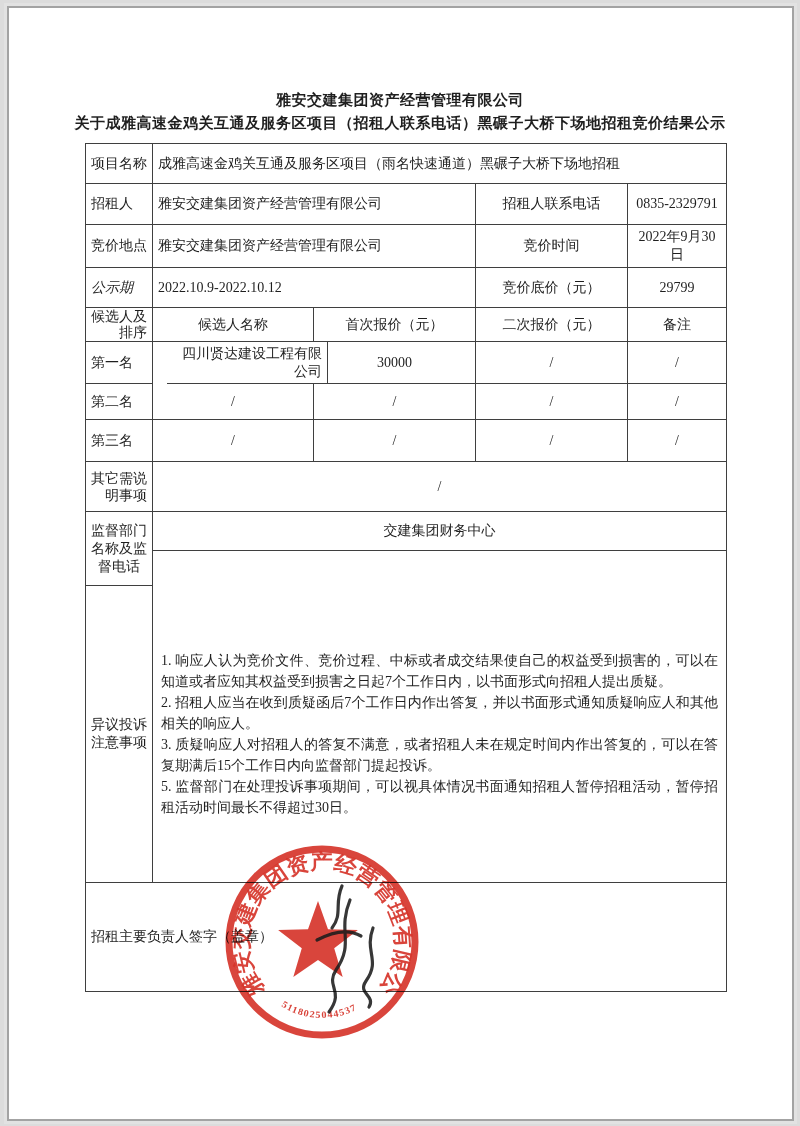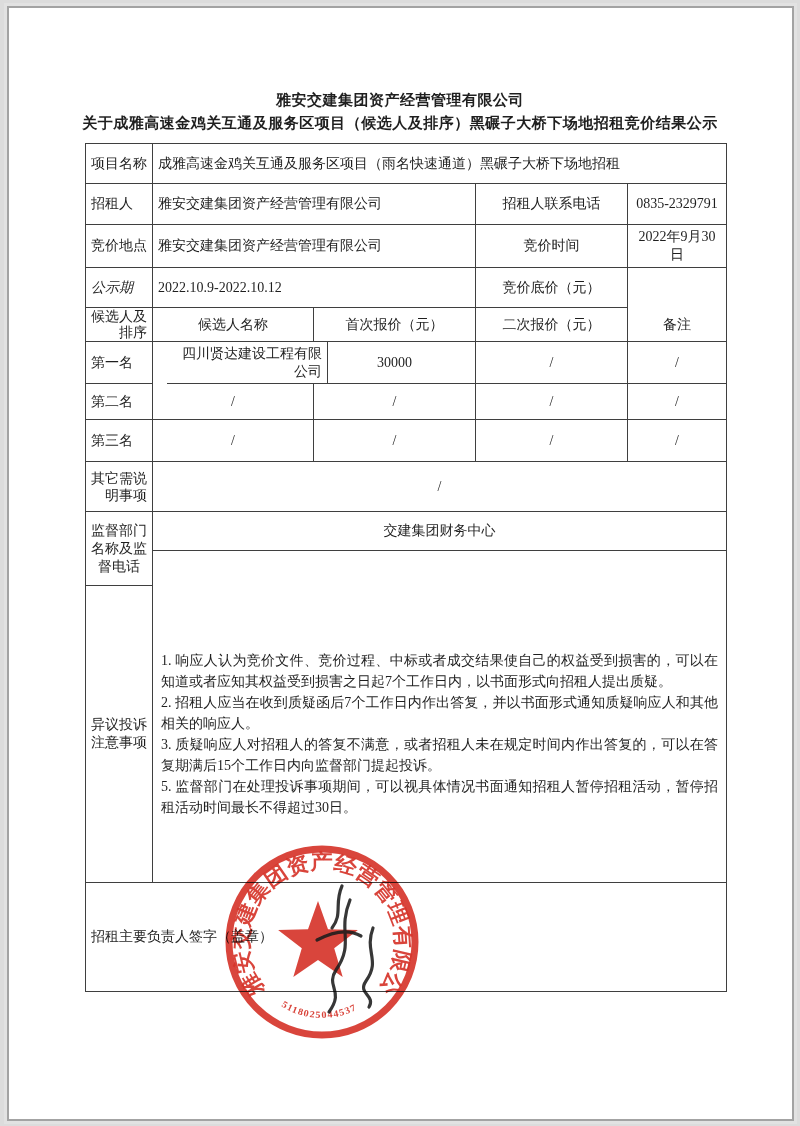--- a/index.html
+++ b/index.html
@@ -44,41 +44,42 @@
   .seal svg{width:100%;height:100%;}
 </style>
 </head>
 <body>
 
 <div class="viewport">
   <div class="page"></div>
 
   <div class="doc-title">
     <div>雅安交建集团资产经营管理有限公司</div>
-    <div>关于成雅高速金鸡关互通及服务区项目（候选人及排序）黑碾子大桥下场地招租竞价结果公示</div>
+    <div>关于成雅高速金鸡关互通及服务区项目（招租人联系电话）黑碾子大桥下场地招租竞价结果公示</div>
   </div>
 
   <div class="doc-table">
 
     <div class="cell c-left" style="left:0;top:0;width:67px;height:40px;">项目名称</div>
     <div class="cell c-left no-r" style="left:67px;top:0;width:573px;height:40px;">成雅高速金鸡关互通及服务区项目（雨名快速通道）黑碾子大桥下场地招租</div>
 
     <div class="cell c-left" style="left:0;top:40px;width:67px;height:41px;">招租人</div>
     <div class="cell c-left" style="left:67px;top:40px;width:323px;height:41px;">雅安交建集团资产经营管理有限公司</div>
     <div class="cell c-center" style="left:390px;top:40px;width:152px;height:41px;">招租人联系电话</div>
     <div class="cell c-center no-r" style="left:542px;top:40px;width:98px;height:41px;">0835-2329791</div>
 
     <div class="cell c-left" style="left:0;top:81px;width:67px;height:43px;">竞价地点</div>
     <div class="cell c-left" style="left:67px;top:81px;width:323px;height:43px;">雅安交建集团资产经营管理有限公司</div>
     <div class="cell c-center" style="left:390px;top:81px;width:152px;height:43px;">竞价时间</div>
     <div class="cell c-center no-r" style="left:542px;top:81px;width:98px;height:43px;">2022年9月30日</div>
 
     <div class="cell c-left" style="left:0;top:124px;width:67px;height:40px;font-style:italic;">公示期</div>
     <div class="cell c-left" style="left:67px;top:124px;width:323px;height:40px;">2022.10.9-2022.10.12</div>
     <div class="cell c-center" style="left:390px;top:124px;width:152px;height:40px;">竞价底价（元）</div>
+    <div class="cell c-center no-r" style="left:542px;top:124px;width:98px;height:40px;">29799</div>
 
     <div class="cell c-left" style="left:0;top:164px;width:67px;height:34px;line-height:16px;">候选人及排序</div>
     <div class="cell c-center" style="left:67px;top:164px;width:161px;height:34px;">候选人名称</div>
     <div class="cell c-center" style="left:228px;top:164px;width:162px;height:34px;">首次报价（元）</div>
     <div class="cell c-center" style="left:390px;top:164px;width:152px;height:34px;">二次报价（元）</div>
     <div class="cell c-center no-r" style="left:542px;top:164px;width:98px;height:34px;text-align:right;">备注</div>
 
     <div class="cell c-left" style="left:0;top:198px;width:67px;height:42px;">第一名</div>
     <div class="cell c-left" style="left:81px;top:198px;width:161px;height:42px;">四川贤达建设工程有限公司</div>
     <div class="cell c-center" style="left:228px;top:198px;width:162px;height:42px;">30000</div>

